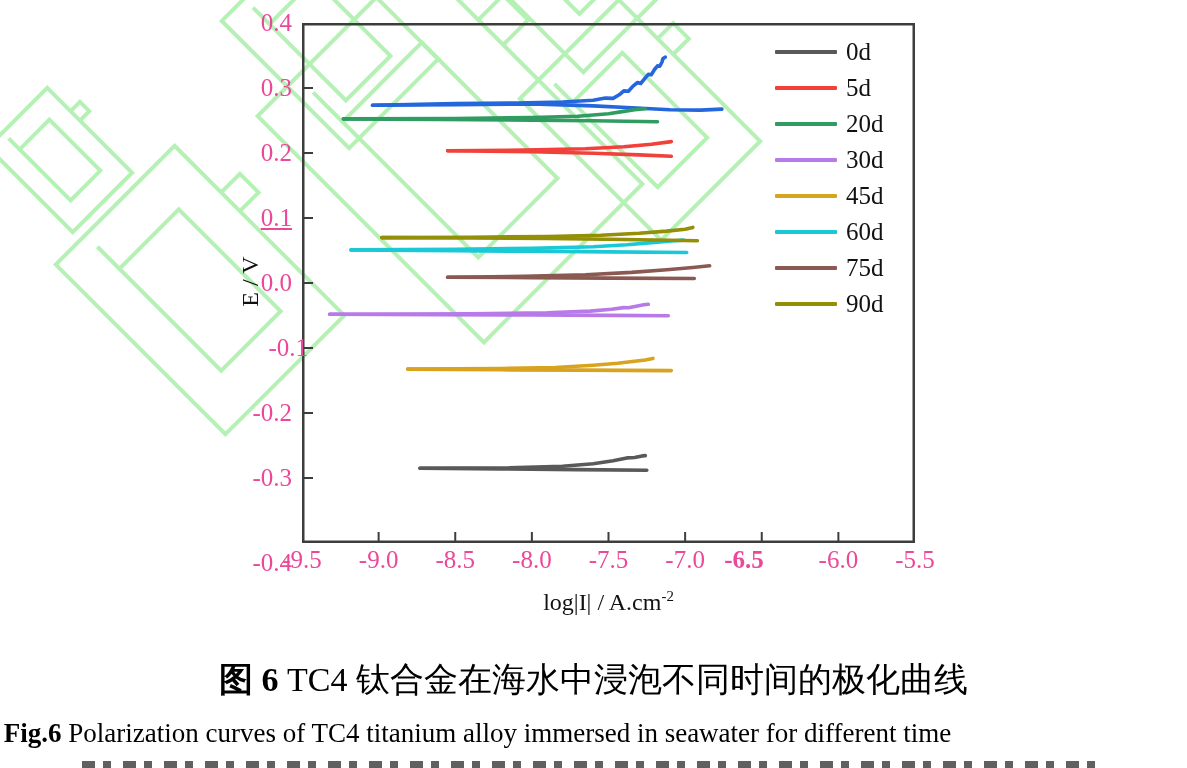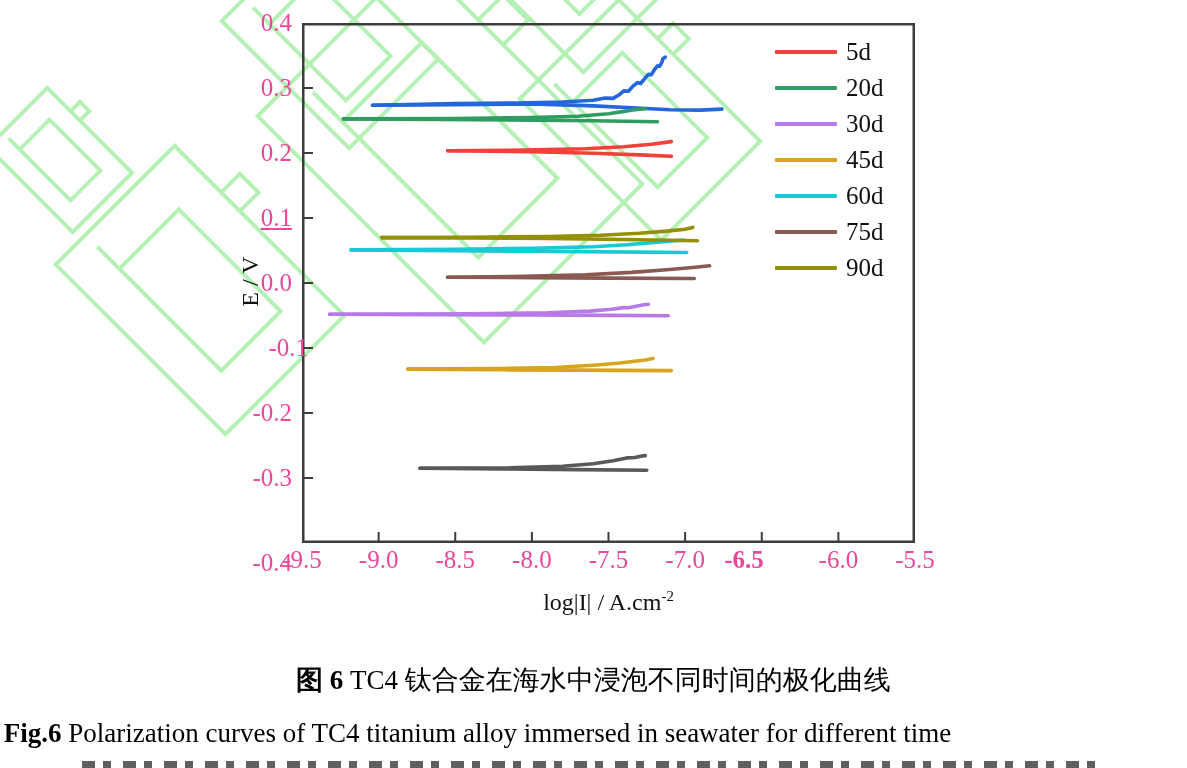--- a/index.html
+++ b/index.html
@@ -21,21 +21,21 @@
     position:absolute;left:160px;top:268px;width:180px;text-align:center;
     font-size:24px;color:#111;
     transform:rotate(-90deg);transform-origin:center center;
   }
   #legend{position:absolute;left:775px;top:34px;}
   .legend-row{display:flex;align-items:center;height:36px;}
   .legend-line{display:inline-block;width:62px;height:4px;border-radius:1px;}
   .legend-label{margin-left:9px;font-size:25px;line-height:26px;color:#111;}
   .caption-zh{
     position:absolute;left:0;top:664px;width:1187px;text-align:center;
-    font-size:27px;line-height:32px;color:#000;
+    font-size:34px;line-height:32px;color:#000;
     font-family:"Liberation Serif","DejaVu Serif",serif;
   }
   .caption-en{
     position:absolute;left:0;top:716px;width:955px;text-align:center;
     font-size:27px;line-height:34px;color:#000;
   }
   .caption-zh b,.caption-en b{font-weight:bold;}
   .cropped-row{
     position:absolute;left:82px;right:82px;bottom:0;height:7px;opacity:.75;
     background:repeating-linear-gradient(90deg,#2b2b2b 0 13px,transparent 13px 21px,#2b2b2b 21px 29px,transparent 29px 41px);
@@ -130,20 +130,24 @@
 
   <div class="axis-title-y">
     <span>E / V</span>
   </div>
   <div class="axis-title-x">
     <span>log|I| / A.cm</span><sup>-2</sup>
   </div>
 
   <div id="legend">
       <div class="legend-row">
+        <span class="legend-line" style="background: rgb(89, 89, 89);"></span>
+        <span class="legend-label">0d</span>
+      </div>
+      <div class="legend-row">
         <span class="legend-line" style="background: rgb(242, 64, 58);"></span>
         <span class="legend-label">5d</span>
       </div>
       <div class="legend-row">
         <span class="legend-line" style="background: rgb(49, 156, 98);"></span>
         <span class="legend-label">20d</span>
       </div>
       <div class="legend-row">
         <span class="legend-line" style="background: rgb(184, 122, 232);"></span>
         <span class="legend-label">30d</span>

